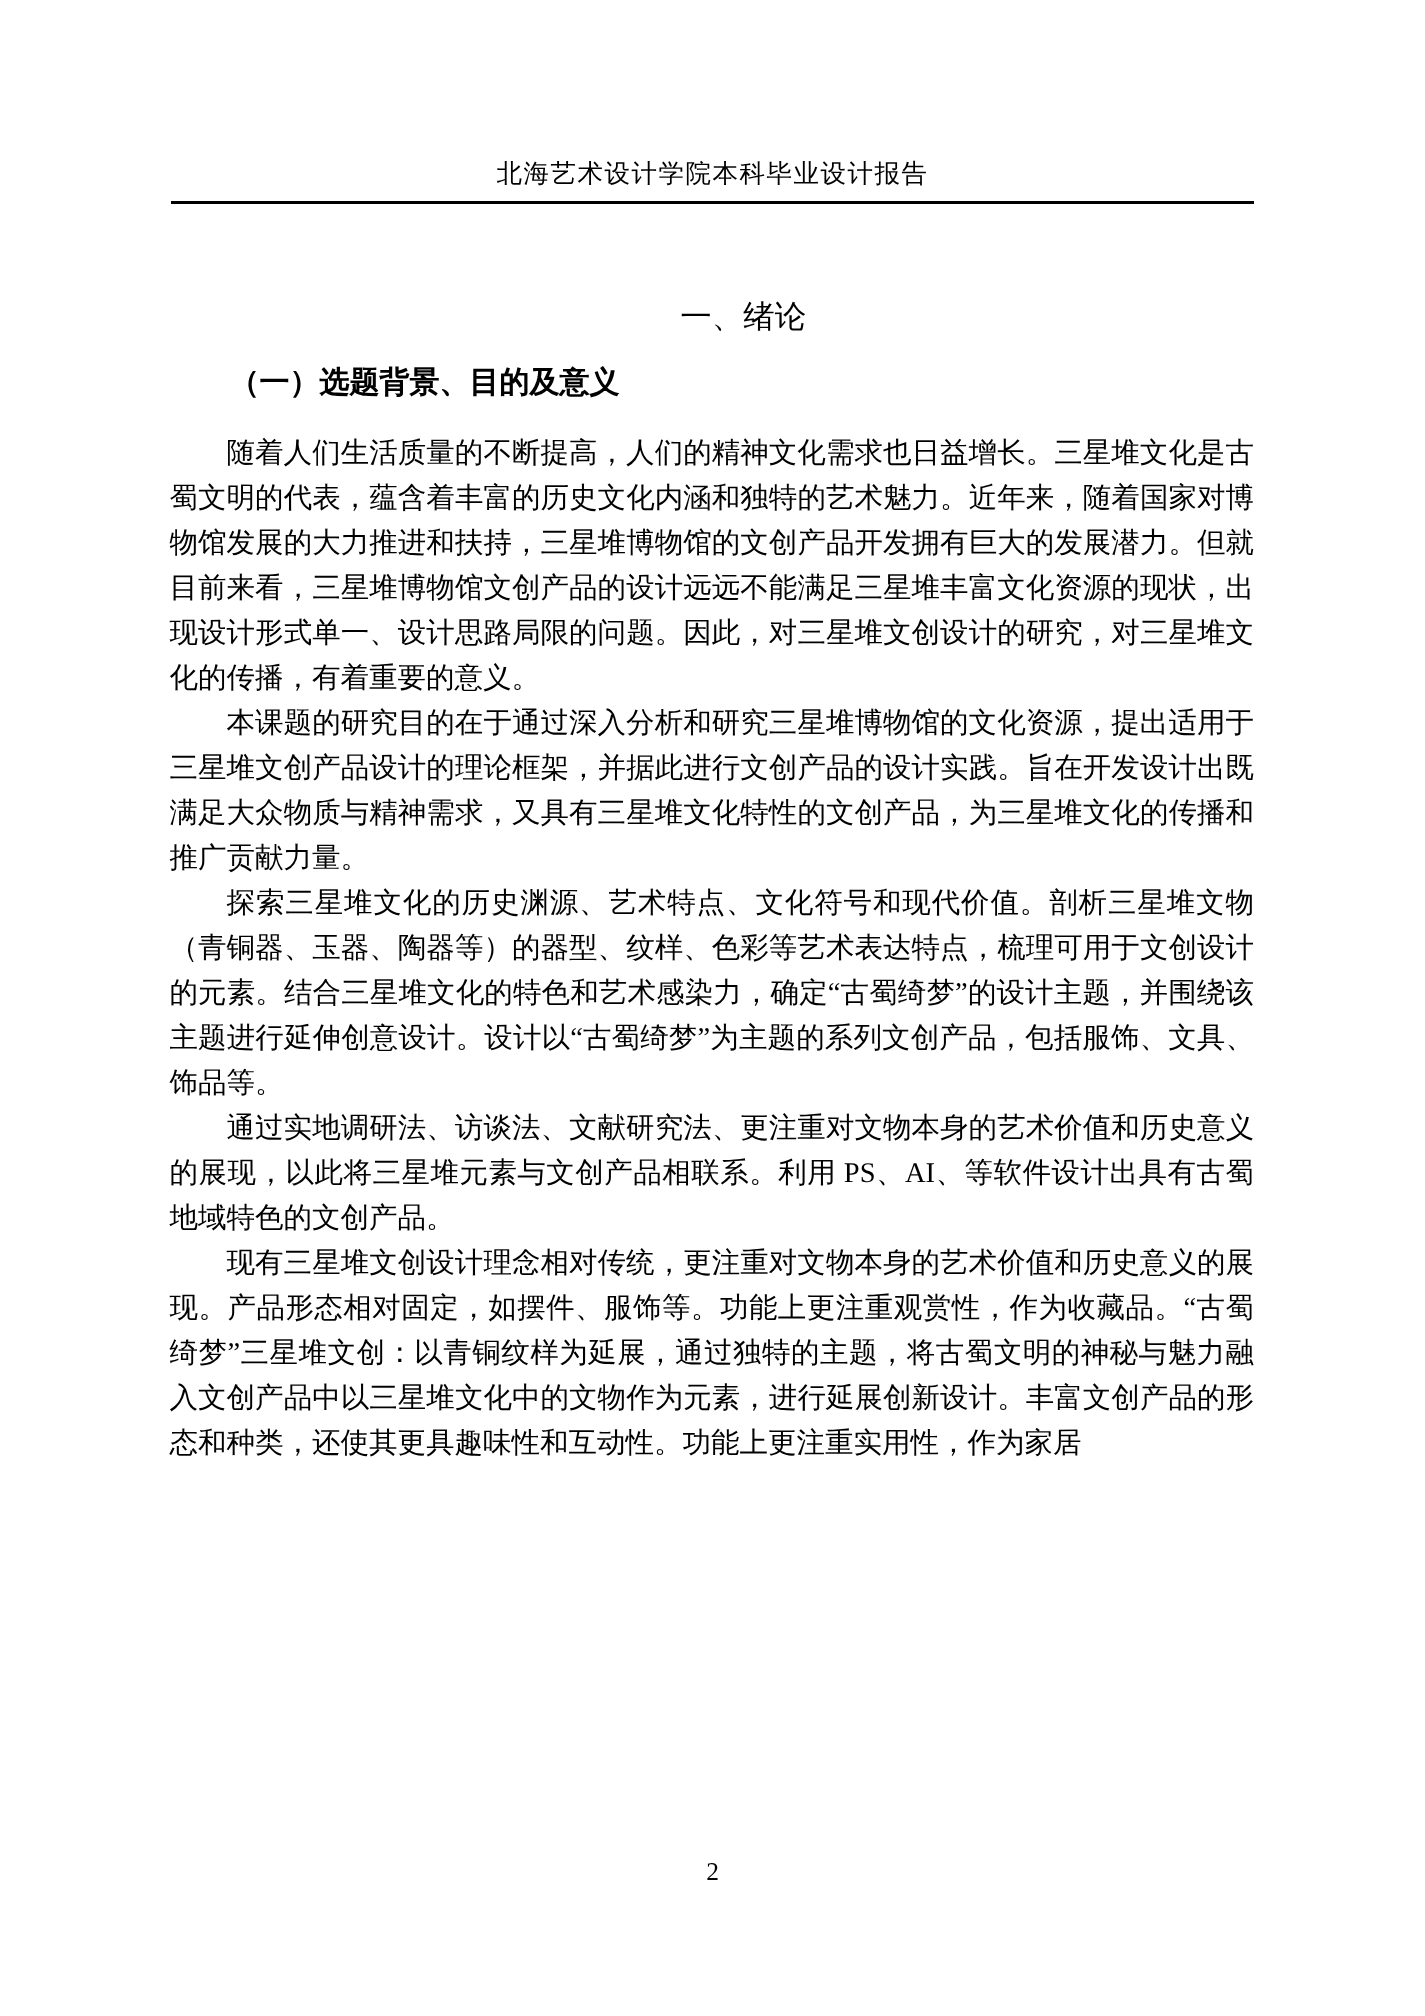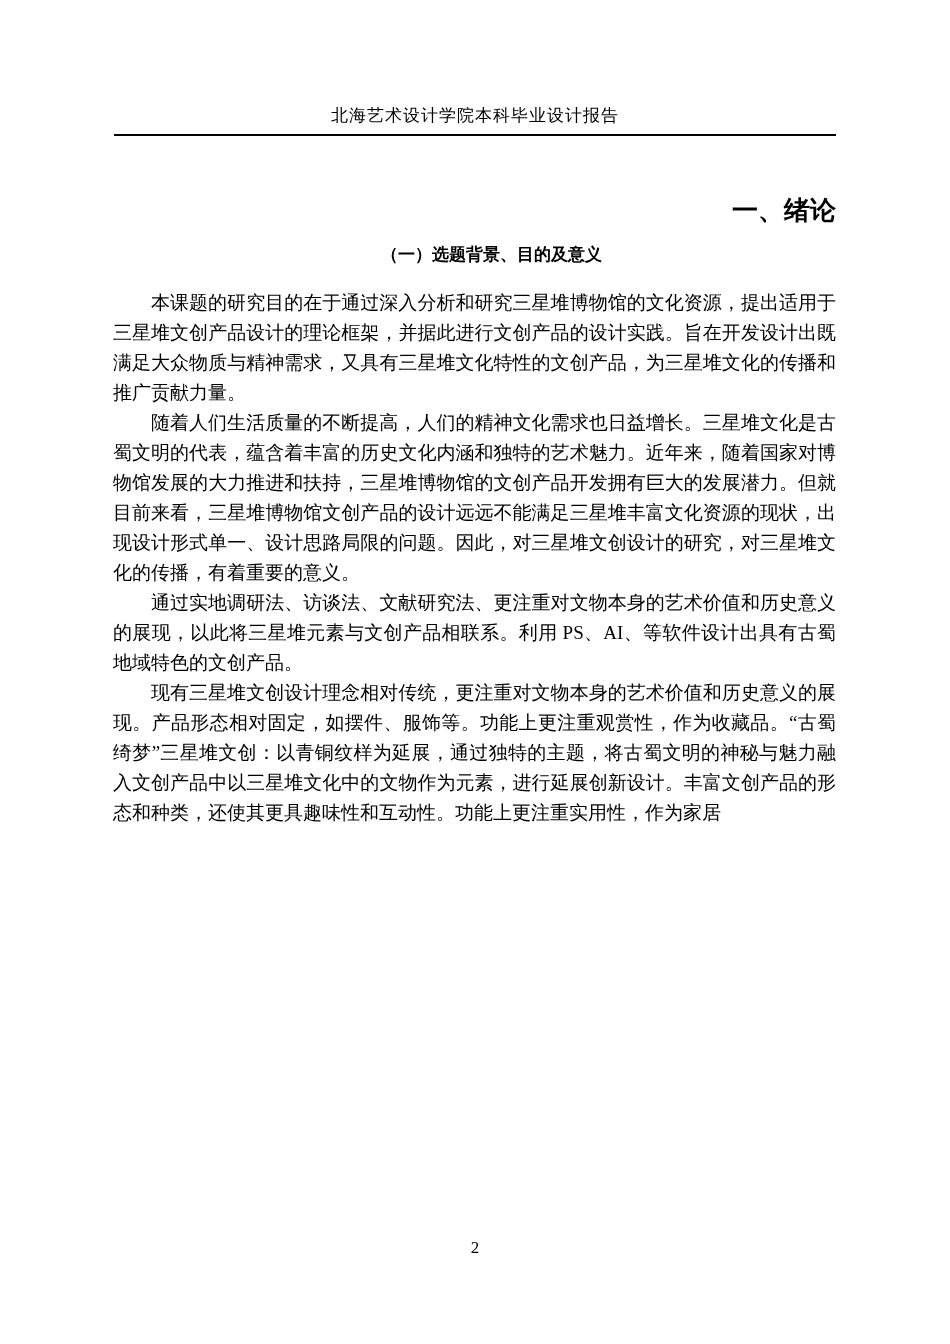--- a/index.html
+++ b/index.html
@@ -37,34 +37,34 @@
   .content {
     position: absolute;
     top: 196px;
     left: 113px;
     right: 114px;
     font-size: 19px;
     line-height: 30px;
     text-align: justify;
   }
   .h1 {
-    font-size: 26px;
-    font-weight: bold;
+    font-size: 21px;
+    font-weight: normal;
     text-indent: 2em;
     margin: 0 0 14px 0;
     line-height: 30px;
-    text-align: right;
+    text-align: center;
   }
   .h2 {
-    font-size: 17px;
+    font-size: 20px;
     font-weight: bold;
     text-indent: 2em;
     margin: 14px 0 18px 0;
     line-height: 30px;
-    text-align: center;
+    text-align: left;
   }
   .sub {
     text-indent: 2em;
     margin: 0 0 12px 0;
     text-align: left;
   }
   .para {
     text-indent: 2em;
     margin: 0;
   }
@@ -86,26 +86,27 @@
     <span class="header-title">北海艺术设计学院本科毕业设计报告</span>
   </div>
 
   <div class="content">
 
     <p class="h1">一、绪论</p>
 
     <p class="h2">（一）选题背景、目的及意义</p>
 
 
+    <p class="para">随着人们生活质量的不断提高，人们的精神文化需求也日益增长。三星堆文化是古蜀文明的代表，蕴含着丰富的历史文化内涵和独特的艺术魅力。近年来，随着国家对博物馆发展的大力推进和扶持，三星堆博物馆的文创产品开发拥有巨大的发展潜力。但就目前来看，三星堆博物馆文创产品的设计远远不能满足三星堆丰富文化资源的现状，出现设计形式单一、设计思路局限的问题。因此，对三星堆文创设计的研究，对三星堆文化的传播，有着重要的意义。</p>
+
     <p class="para">本课题的研究目的在于通过深入分析和研究三星堆博物馆的文化资源，提出适用于三星堆文创产品设计的理论框架，并据此进行文创产品的设计实践。旨在开发设计出既满足大众物质与精神需求，又具有三星堆文化特性的文创产品，为三星堆文化的传播和推广贡献力量。</p>
-
-    <p class="para">随着人们生活质量的不断提高，人们的精神文化需求也日益增长。三星堆文化是古蜀文明的代表，蕴含着丰富的历史文化内涵和独特的艺术魅力。近年来，随着国家对博物馆发展的大力推进和扶持，三星堆博物馆的文创产品开发拥有巨大的发展潜力。但就目前来看，三星堆博物馆文创产品的设计远远不能满足三星堆丰富文化资源的现状，出现设计形式单一、设计思路局限的问题。因此，对三星堆文创设计的研究，对三星堆文化的传播，有着重要的意义。</p>
 
 
 
+    <p class="para">探索三星堆文化的历史渊源、艺术特点、文化符号和现代价值。剖析三星堆文物（青铜器、玉器、陶器等）的器型、纹样、色彩等艺术表达特点，梳理可用于文创设计的元素。结合三星堆文化的特色和艺术感染力，确定“古蜀绮梦”的设计主题，并围绕该主题进行延伸创意设计。设计以“古蜀绮梦”为主题的系列文创产品，包括服饰、文具、饰品等。</p>
 
     <p class="para">通过实地调研法、访谈法、文献研究法、更注重对文物本身的艺术价值和历史意义的展现，以此将三星堆元素与文创产品相联系。利用 PS、AI、等软件设计出具有古蜀地域特色的文创产品。</p>
 
     <p class="para">现有三星堆文创设计理念相对传统，更注重对文物本身的艺术价值和历史意义的展现。产品形态相对固定，如摆件、服饰等。功能上更注重观赏性，作为收藏品。“古蜀绮梦”三星堆文创：以青铜纹样为延展，通过独特的主题，将古蜀文明的神秘与魅力融入文创产品中以三星堆文化中的文物作为元素，进行延展创新设计。丰富文创产品的形态和种类，还使其更具趣味性和互动性。功能上更注重实用性，作为家居</p>
 
   </div>
 
   <div class="footer">
     <span>2</span>
   </div>

